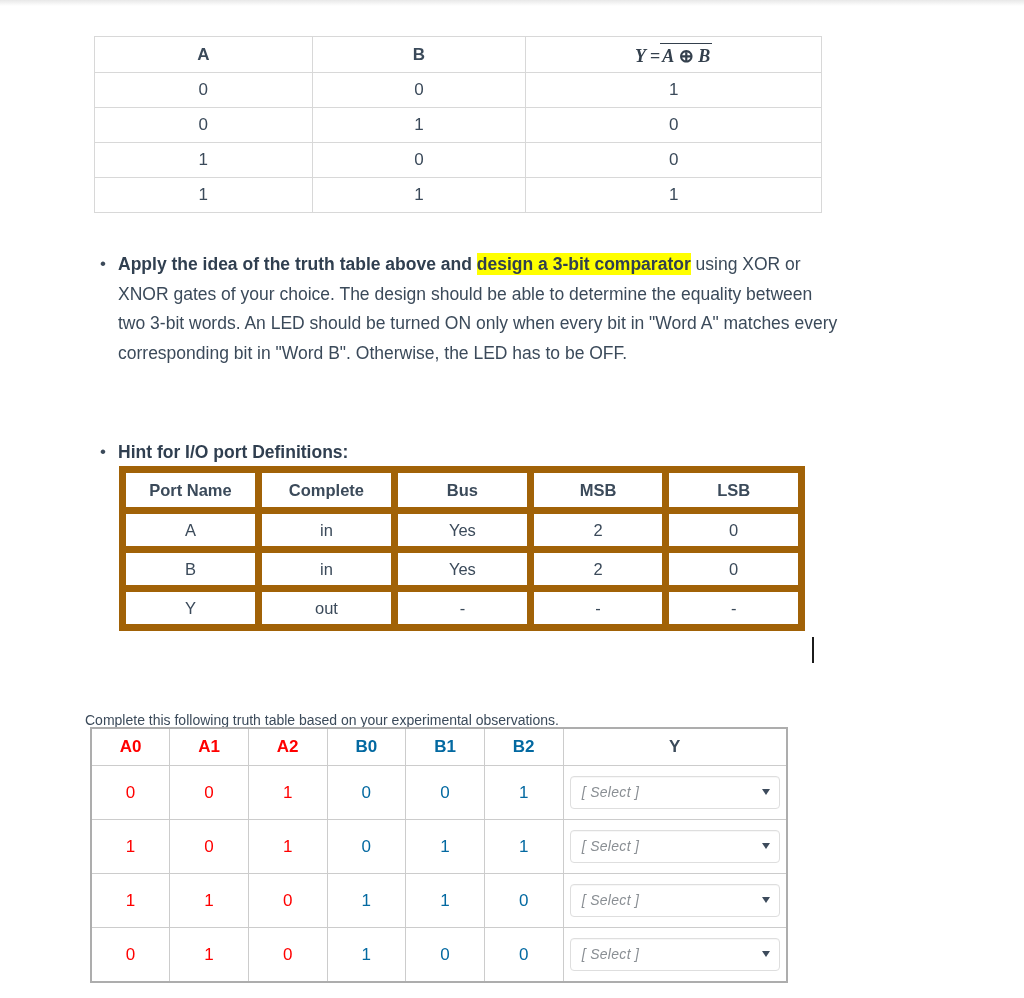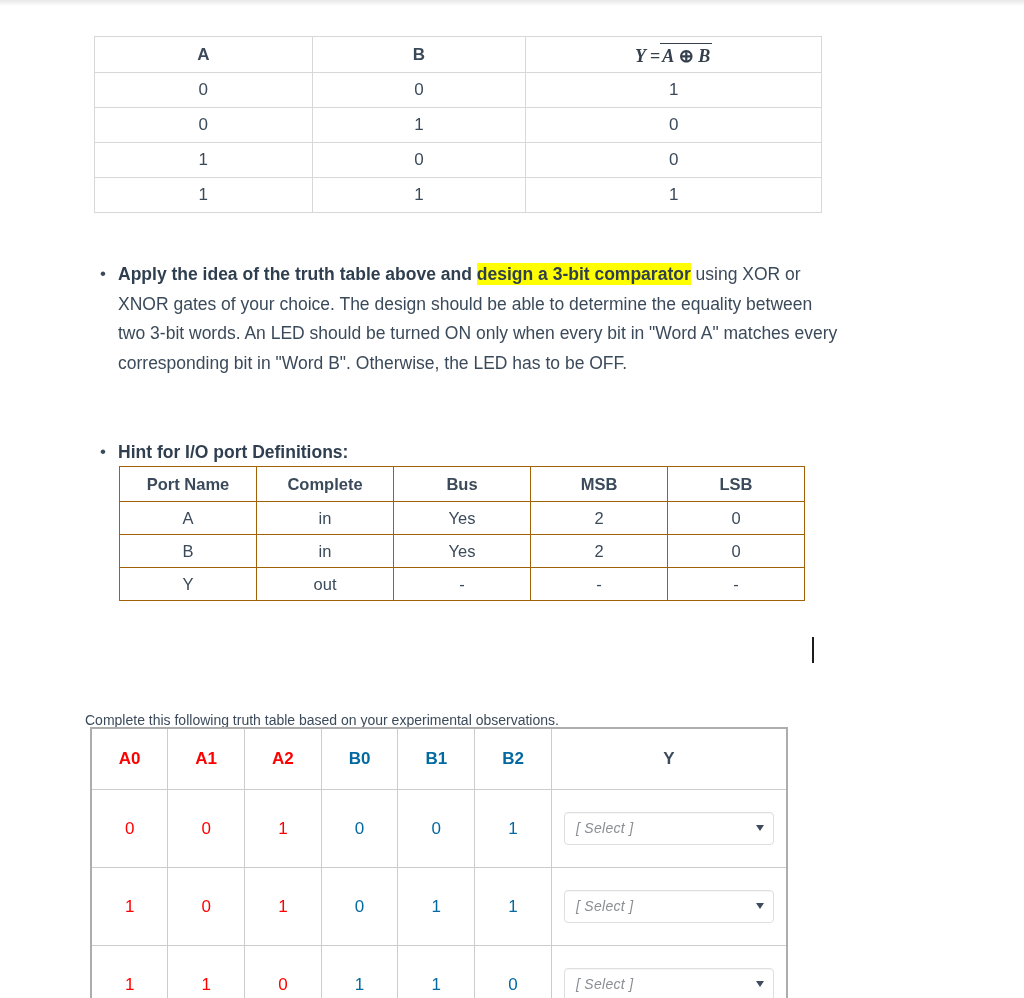--- a/index.html
+++ b/index.html
@@ -83,21 +83,21 @@
     content: "\2022";
     position: absolute;
     left: 12px;
     top: -1px;
     font-size: 17px;
     color: #3b4a5a;
   }
   .b1 {
     position: absolute;
     left: 88px;
-    top: 260px;
+    top: 250px;
     width: 752px;
   }
   .b2 {
     position: absolute;
     left: 88px;
     top: 438px;
     width: 752px;
   }
   .b3 {
     position: absolute;
@@ -117,21 +117,21 @@
   .io-table {
     position: absolute;
     left: 119px;
     top: 466px;
     width: 686px;
     border-collapse: collapse;
     border: 1px solid #b9b9b9;
     background: #ffffff;
   }
   .io-table td, .io-table th {
-    border: 1px solid #a16207;
+    border: 7px solid #a16207;
     text-align: center;
     color: #3b4a5a;
     font-size: 16.5px;
     height: 32px;
     padding: 0;
     vertical-align: middle;
     font-weight: normal;
   }
   .io-table thead th {
     font-weight: bold;
@@ -157,21 +157,21 @@
     top: 727px;
     width: 698px;
     border-collapse: collapse;
     border: 2px solid #adadad;
     background: #ffffff;
   }
   .ans-table th, .ans-table td {
     border: 1px solid #cccccc;
     text-align: center;
     vertical-align: middle;
-    padding: 12px;
+    padding: 0;
     font-size: 17px;
   }
   .ans-table thead th {
     height: 36px;
     font-weight: bold;
     font-size: 17px;
   }
   .ans-table tbody td {
     height: 53px;
     font-weight: normal;

